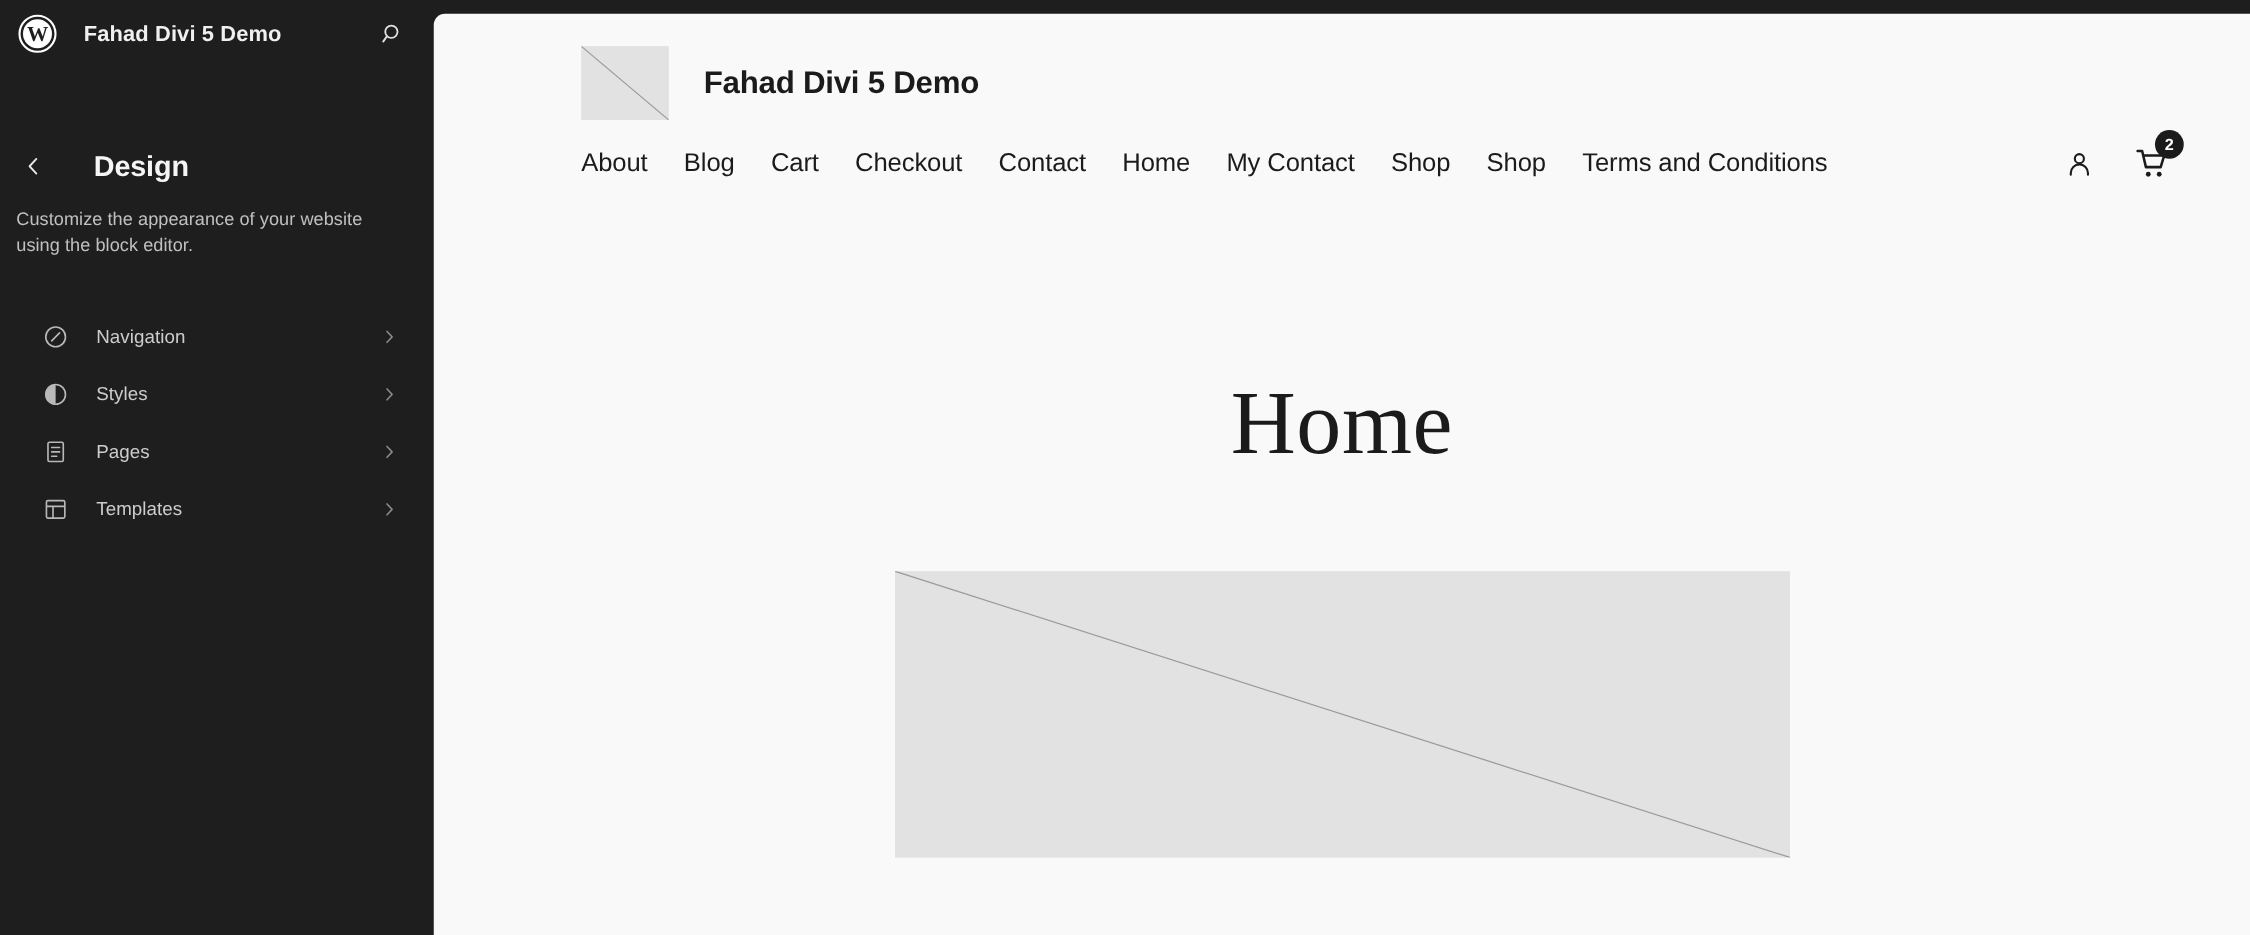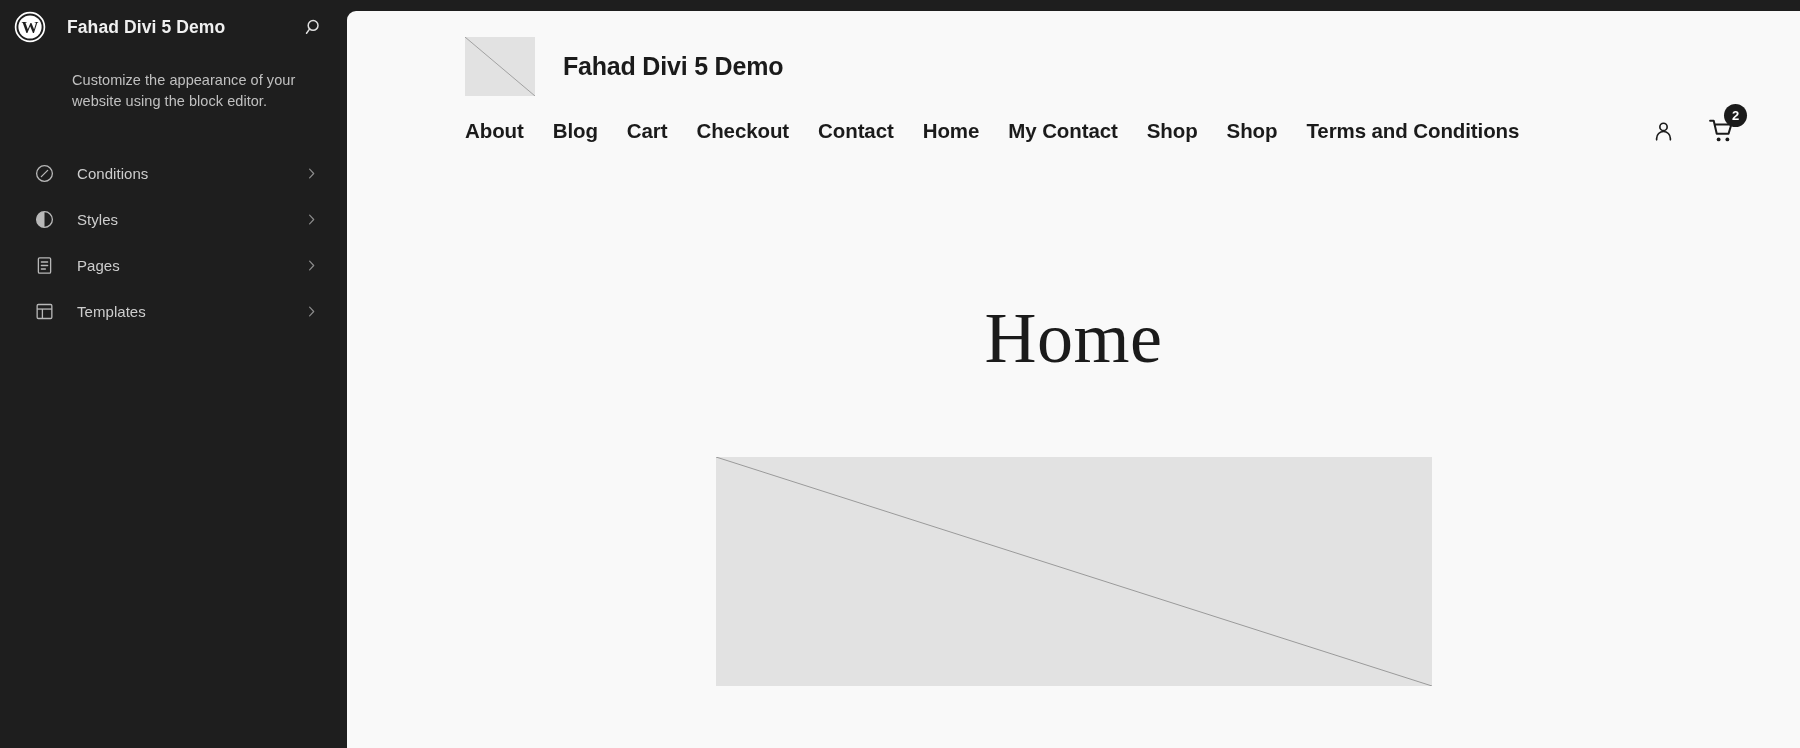--- a/index.html
+++ b/index.html
@@ -85,24 +85,23 @@
     font-size: 23px;
     font-weight: 700;
     margin-left: 35px;
     letter-spacing: -0.1px;
   }
 
   .design-desc {
     color: #c0c0c0;
     font-size: 14.5px;
     line-height: 1.45;
-    padding: 0 46px 0 48px;
+    padding: 0 46px 0 13px;
     margin-top: 16px;
     letter-spacing: 0.05px;
-    margin-left: 24px;
   }
 
   .nav-list {
     margin-top: 38px;
     padding: 0 14px 0 14px;
   }
 
   .nav-item {
     display: flex;
     align-items: center;
@@ -187,21 +186,20 @@
     padding-left: 118px;
     padding-right: 64px;
     margin-top: 21px;
   }
 
   .nav-links {
     display: flex;
     align-items: center;
     gap: 0px;
     flex: 1;
-    font-weight: bold;
   }
 
   .nav-link {
     font-size: 20.5px;
     color: #1b1b1b;
     letter-spacing: -0.1px;
     white-space: nowrap;
     margin-right: 29px;
     cursor: pointer;
     text-decoration: none;
@@ -280,33 +278,41 @@
       </span>
       <span class="site-name">Fahad Divi 5 Demo</span>
       <span class="search-btn">
         <svg viewBox="0 0 24 24" width="21" height="21" aria-hidden="true">
           <circle cx="10.4" cy="9.6" r="5.6" fill="none" stroke="#e0e0e0" stroke-width="1.7"></circle>
           <line x1="6.3" y1="13.8" x2="2.9" y2="18.6" stroke="#e0e0e0" stroke-width="1.7" stroke-linecap="round"></line>
         </svg>
       </span>
     </div>
 
+    <div class="design-header">
+      <span class="back-chevron">
+        <svg viewBox="0 0 24 24" width="20" height="20" aria-hidden="true">
+          <polyline points="14.5,5 8,12 14.5,19" fill="none" stroke="#e8e8e8" stroke-width="1.8" stroke-linecap="round" stroke-linejoin="round"></polyline>
+        </svg>
+      </span>
+      <span class="design-title">Design</span>
+    </div>
 
     <p class="design-desc">Customize the appearance of your website using the block editor.</p>
 
     <nav class="nav-list">
 
       <div class="nav-item">
         <span class="nav-icon">
           <svg viewBox="0 0 24 24" width="21" height="21" aria-hidden="true">
             <circle cx="12" cy="12" r="9" fill="none" stroke="#b8b8b8" stroke-width="1.5"></circle>
             <line x1="15.6" y1="8.4" x2="8.4" y2="15.6" stroke="#b8b8b8" stroke-width="1.5" stroke-linecap="round"></line>
           </svg>
         </span>
-        <span class="nav-label">Conditions</span>
+        <span class="nav-label">Navigation</span>
         <span class="nav-chevron">
           <svg viewBox="0 0 24 24" width="15" height="15" aria-hidden="true">
             <polyline points="9,5 15.5,12 9,19" fill="none" stroke="#b0b0b0" stroke-width="1.9" stroke-linecap="round" stroke-linejoin="round"></polyline>
           </svg>
         </span>
       </div>
 
       <div class="nav-item">
         <span class="nav-icon">
           <svg viewBox="0 0 24 24" width="21" height="21" aria-hidden="true">

